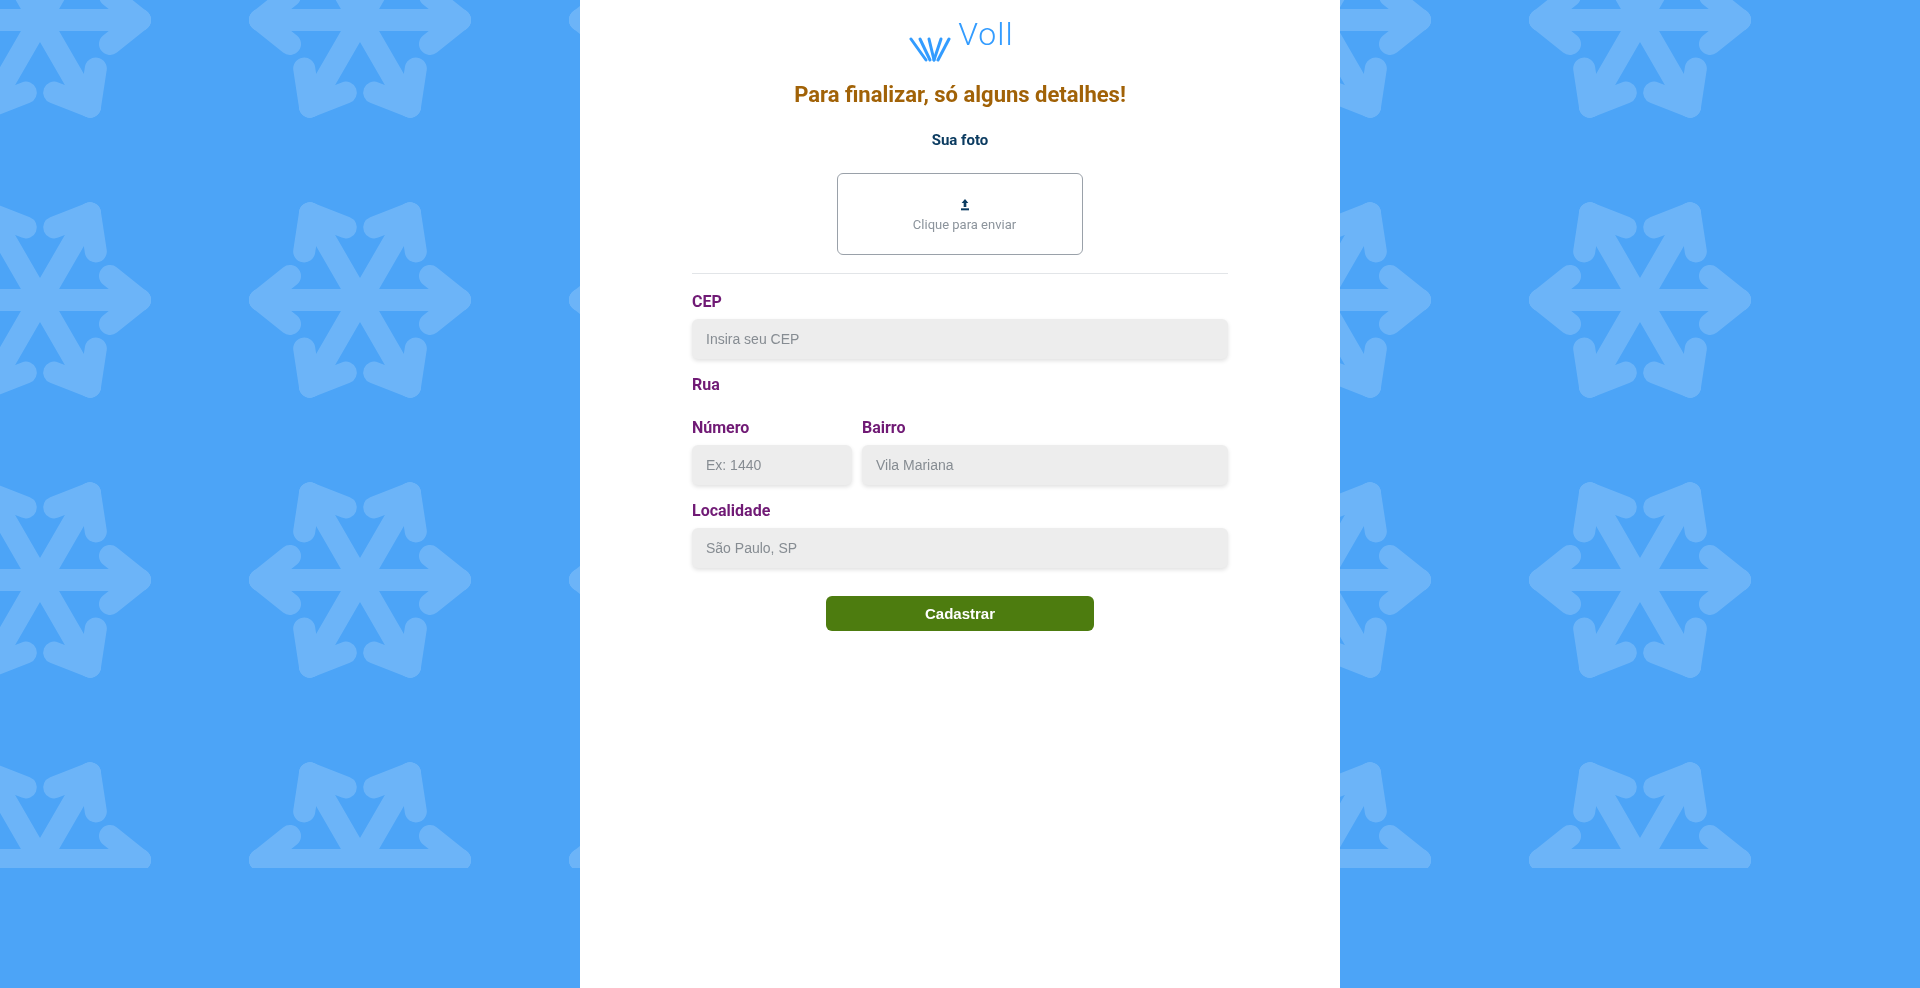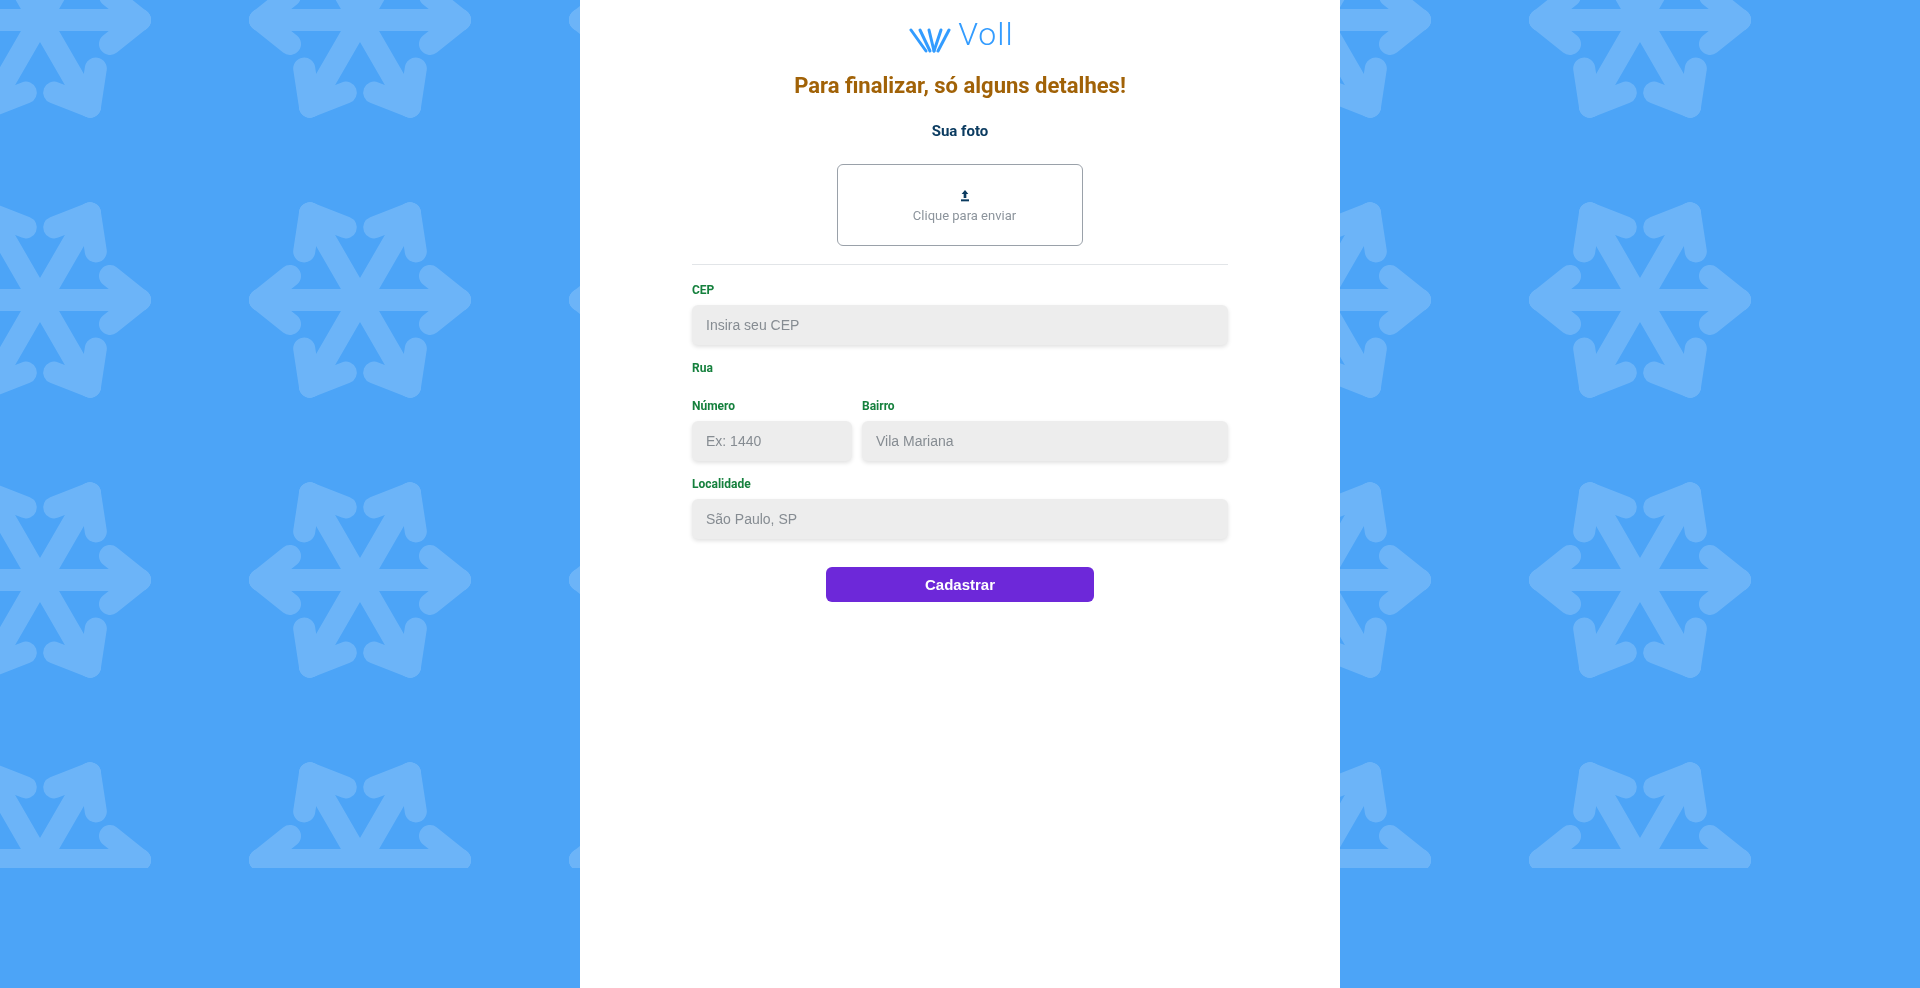--- a/index.html
+++ b/index.html
@@ -37,21 +37,21 @@
     gap: 6px;
     color: #339CFF;
     user-select: none;
   }
   .logo-mark svg { display: block; }
   .logo-text {
     font-size: 32px;
     font-weight: 300;
     letter-spacing: 1px;
     line-height: 1;
-    margin-bottom: 3px;
+    margin-bottom: 12px;
     text-align: right;
   }
   h2.title {
     color: #a16207;
     font-size: 22px;
     font-weight: 700;
     margin: 16px 0 24px 0;
   }
   .photo-label {
     display: block;
@@ -89,23 +89,23 @@
     margin: 18px auto 0 auto;
     text-align: left;
   }
   .divider {
     border: none;
     border-top: 1px solid #e2e5e8;
     margin: 0 0 18px 0;
   }
   .field-label {
     display: block;
-    color: #15803d;
-    font-weight: 700;
-    font-size: 12px;
+    color: #701a75;
+    font-weight: 700;
+    font-size: 16px;
     margin: 16px 0 8px 0;
   }
   .text-input {
     width: 100%;
     height: 40px;
     background: #ededed;
     border: none;
     border-radius: 6px;
     padding: 0 14px;
     font-size: 14px;
@@ -117,21 +117,21 @@
     display: flex;
     gap: 10px;
   }
   .col-sm { flex: 0 0 160px; }
   .col-lg { flex: 1 1 auto; }
   .submit-btn {
     display: block;
     width: 268px;
     height: 35px;
     margin: 28px auto 0 auto;
-    background: #6d28d9;
+    background: #4d7c0f;
     color: #fff;
     border: none;
     border-radius: 6px;
     font-size: 15px;
     font-weight: 700;
     cursor: pointer;
   }
 </style>
 </head>
 <body>

